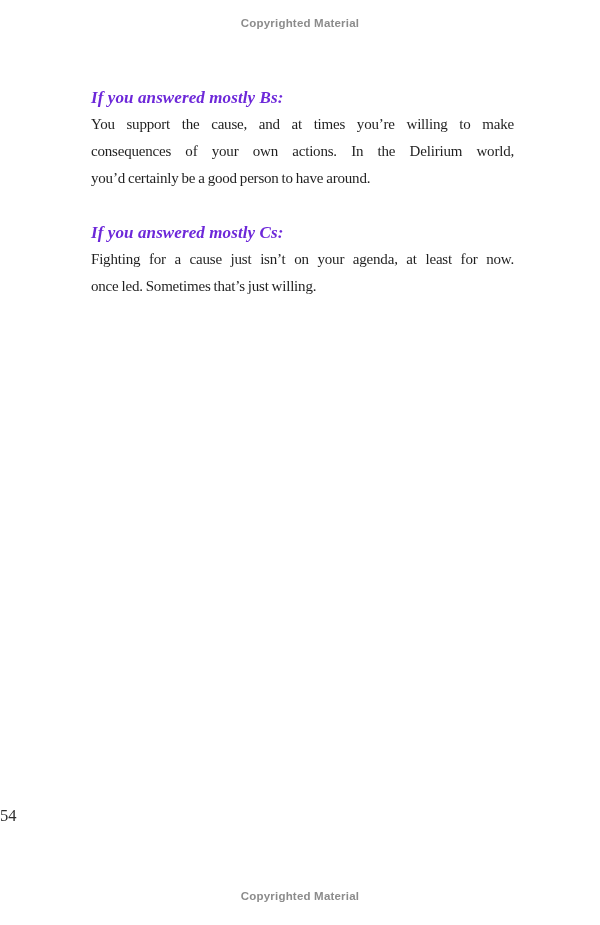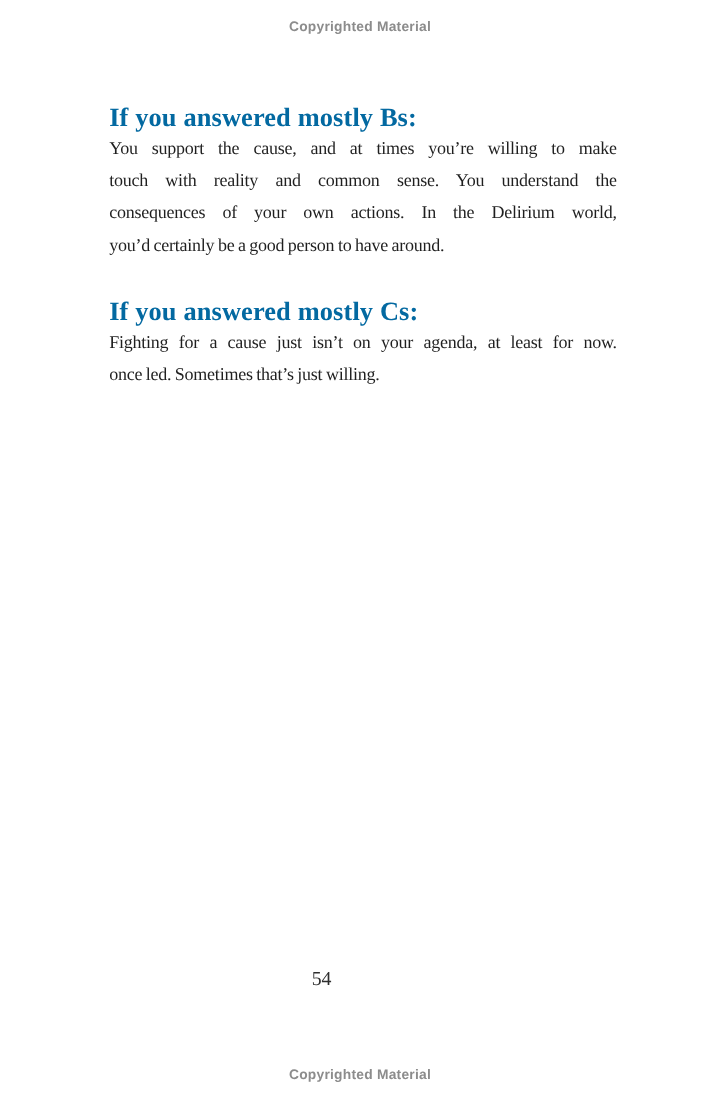--- a/index.html
+++ b/index.html
@@ -26,25 +26,26 @@
   .copyright.bottom { top: 890px; }
   .content {
     position: absolute;
     left: 91px;
     top: 84px;
     width: 423px;
     color: #1f1f1f;
   }
   .section + .section { margin-top: 27px; }
   .section-heading {
-    font-size: 22px;
+    font-size: 17px;
     font-weight: 700;
-    color: #0369a1;
+    color: #6d28d9;
     line-height: 27px;
     letter-spacing: 0.1px;
+    font-style: italic;
   }
   .body-line {
     font-size: 15px;
     line-height: 27px;
     letter-spacing: -0.2px;
     word-spacing: -0.6px;
     text-align: justify;
     text-align-last: justify;
     white-space: normal;
     overflow: hidden;
@@ -52,37 +53,35 @@
   }
   .body-line.last {
     text-align: center;
     text-align-last: left;
   }
   .page-number {
     position: absolute;
     left: 0;
     top: 802px;
     width: 536px;
-    text-align: center;
     font-size: 16.5px;
     line-height: 27px;
     color: #2e2e2e;
   }
 </style>
 </head>
 <body>
 
 <div class="copyright top">Copyrighted Material</div>
 
 <main class="content">
 
   <section class="section">
     <h2 class="section-heading">If you answered mostly Bs:</h2>
     <p class="body-line">You support the cause, and at times you’re willing to make</p>
-    <p class="body-line">touch with reality and common sense. You understand the</p>
     <p class="body-line">consequences of your own actions. In the Delirium world,</p>
     <p class="body-line last">you’d certainly be a good person to have around.</p>
   </section>
 
   <section class="section">
     <h2 class="section-heading">If you answered mostly Cs:</h2>
     <p class="body-line">Fighting for a cause just isn’t on your agenda, at least for now.</p>
     <p class="body-line last">once led. Sometimes that’s just willing.</p>
   </section>
 

